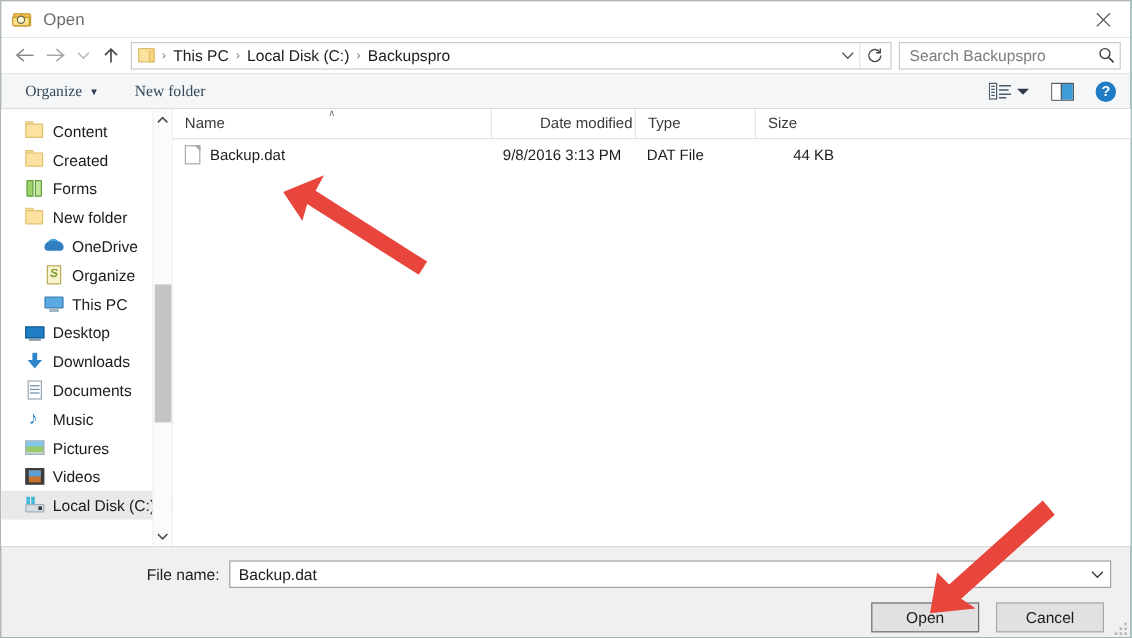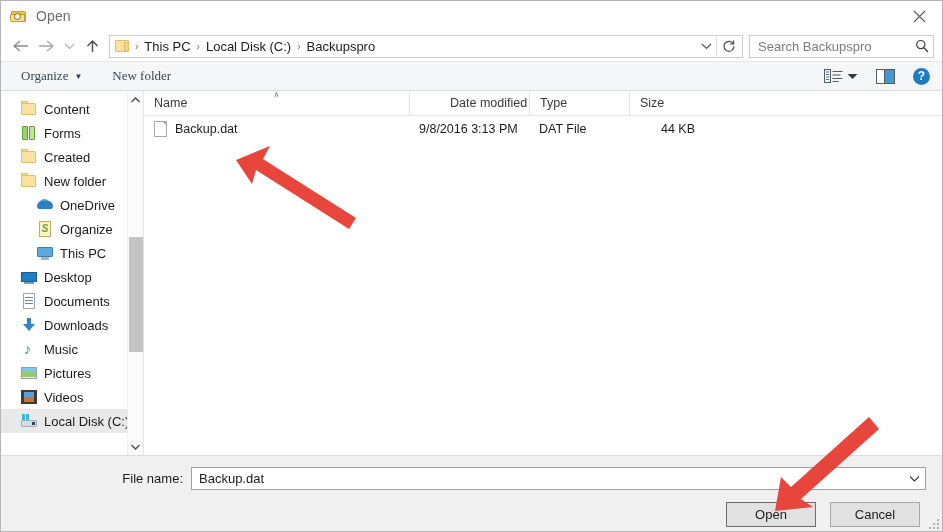--- a/index.html
+++ b/index.html
@@ -385,32 +385,32 @@
     <div class="navpane">
 
       <div class="nav-item indent2">
         <span class="nav-ico ico-folder">
             <i class="b"></i>
             <i class="a"></i>
           </span>
         <span>Content</span>
       </div>
       <div class="nav-item indent2">
+        <span class="nav-ico ico-folder">
+            <i class="b"></i>
+            <i class="a"></i>
+          </span>
+        <span>Created</span>
+      </div>
+      <div class="nav-item indent2">
         <span class="nav-ico ico-forms">
             <i class="g1"></i>
             <i class="g2"></i>
           </span>
         <span>Forms</span>
-      </div>
-      <div class="nav-item indent2">
-        <span class="nav-ico ico-folder">
-            <i class="b"></i>
-            <i class="a"></i>
-          </span>
-        <span>Created</span>
       </div>
       <div class="nav-item indent2">
         <span class="nav-ico ico-folder">
             <i class="b"></i>
             <i class="a"></i>
           </span>
         <span>New folder</span>
       </div>
 
       <div class="nav-item">
@@ -434,36 +434,36 @@
           </span>
         <span>This PC</span>
       </div>
 
       <div class="nav-item indent2">
         <span class="nav-ico ico-desktop">
             <i class="m"></i>
             <i class="base"></i>
           </span>
         <span>Desktop</span>
+      </div>
+      <div class="nav-item indent2">
+        <span class="nav-ico ico-down">
+            <i class="shaft"></i>
+            <i class="head"></i>
+          </span>
+        <span>Downloads</span>
       </div>
       <div class="nav-item indent2">
         <span class="nav-ico ico-docs">
           <i class="p"></i>
             <i class="l" style="top:4px"></i>
             <i class="l" style="top:7px"></i>
             <i class="l" style="top:10px"></i>
         </span>
         <span>Documents</span>
-      </div>
-      <div class="nav-item indent2">
-        <span class="nav-ico ico-down">
-            <i class="shaft"></i>
-            <i class="head"></i>
-          </span>
-        <span>Downloads</span>
       </div>
       <div class="nav-item indent2">
         <span class="nav-ico ico-music">
             <i class="note">♪</i>
           </span>
         <span>Music</span>
       </div>
       <div class="nav-item indent2">
         <span class="nav-ico ico-pics">
             <i class="f"></i>

